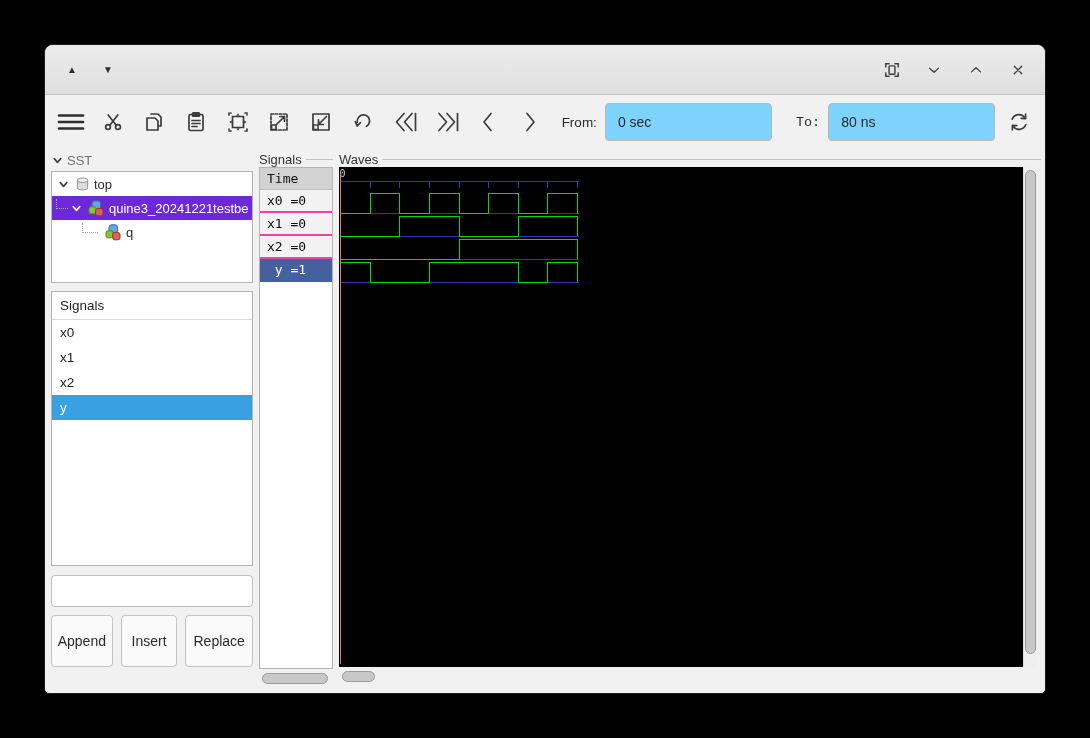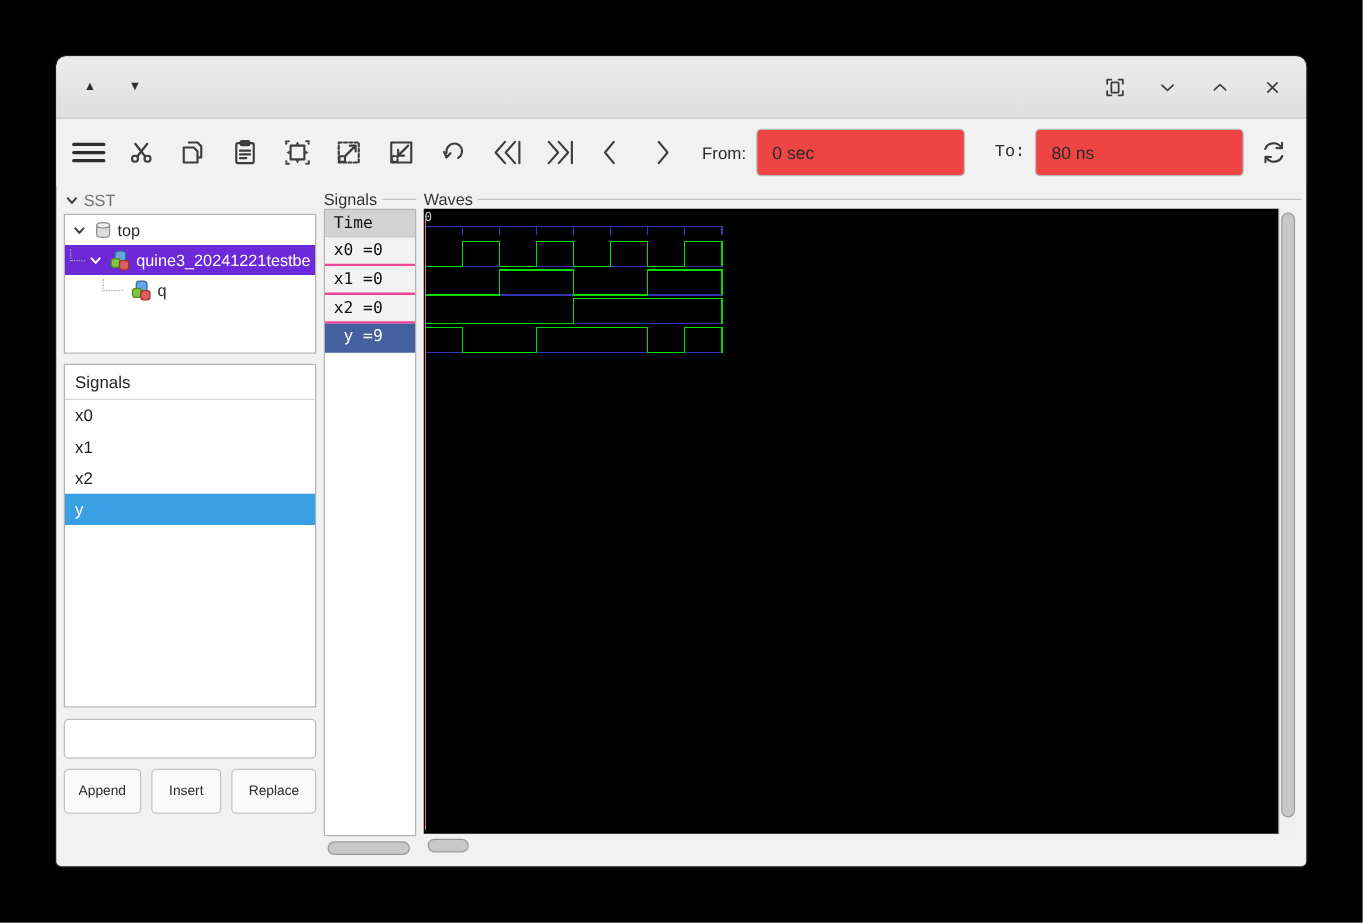--- a/index.html
+++ b/index.html
@@ -21,21 +21,21 @@
   .tb-subtitle { font-size:11px; color:#989898; line-height:14px; white-space:pre; }
   .tb-right { margin-left:auto; display:flex; gap:16px; align-items:center; }
   .tb-right svg { display:block; }
 
   
   .toolbar { height:54px; display:flex; align-items:center; padding-left:10px; background:#f1f1f1; }
   .tool-btn { width:34px; height:34px; margin-right:10px; border:none; background:transparent;
     display:flex; align-items:center; justify-content:center; padding:0; }
   .tool-btn svg { display:block; }
   .tb-field-label { font-size:13.5px; color:#2a2a2a; margin:0 8px 0 6px; }
-  .tb-input { width:167px; height:38px; border:1px solid #b9b9b9; border-radius:4px; background:#ef4444;
+  .tb-input { width:167px; height:38px; border:1px solid #b9b9b9; border-radius:4px; background:#7dd3fc;
     font-size:14px; color:#2a2a2a; padding:0 12px; font-family:"Liberation Sans", sans-serif; }
 
   
   .content { position:relative; height:546px; }
 
   .left-col { position:absolute; left:6px; top:0; width:202px; }
   .sst-header { height:22px; display:flex; align-items:center; gap:3px; font-size:13px; color:#737373; }
   .panel-box { background:#fff; border:1px solid #b4b4b4; overflow:hidden; }
   .tree-box { height:112px; }
   .tree-row { height:24px; display:flex; align-items:center; font-size:13px; color:#2a2a2a; white-space:nowrap; overflow:hidden; }
@@ -48,22 +48,22 @@
   .siglist-header { height:28px; display:flex; align-items:center; padding-left:8px; font-size:13.5px;
     color:#222; border-bottom:1px solid #d9d9d9; }
   .sig-row { height:25px; display:flex; align-items:center; padding-left:8px; font-size:13.5px; color:#1d1d1d; }
   .sig-row.selected { background:#3aa0e4; color:#fff; }
 
   .search-box { margin-top:9px; height:32px; background:#fff; border:1px solid #bdbdbd; border-radius:4px;
     display:flex; align-items:center; padding:0 8px; gap:6px; }
   .search-box input { border:none; outline:none; flex:1; font-size:13px; background:transparent; }
 
   .btn-row { margin-top:8px; display:flex; gap:8px; }
-  .act-btn { height:36px; border:1px solid #c3c3c3; border-radius:4px; background:#fafafa;
-    font-size:11px; color:#2a2a2a; font-family:"Liberation Sans", sans-serif; padding:0; }
+  .act-btn { height:52px; border:1px solid #c3c3c3; border-radius:4px; background:#fafafa;
+    font-size:14px; color:#2a2a2a; font-family:"Liberation Sans", sans-serif; padding:0; }
   .act-btn.w1 { width:62px; } .act-btn.w2 { width:57px; } .act-btn.w3 { width:68px; }
 
   .frame-label { height:16px; display:flex; align-items:center; font-size:13px; color:#333; }
   .frame-line { flex:1; border-top:1px solid #c2c2c2; margin-left:4px; margin-top:1px; }
 
   .mid-col { position:absolute; left:214px; top:2px; width:74px; }
   .values-box { height:502px; }
   .time-header { height:22px; line-height:22px; background:#d2d2d2; border-bottom:1px solid #c2c2c2;
     font-family:"DejaVu Sans Mono", monospace; font-size:13px; color:#111; padding-left:7px; white-space:pre; }
   .vrow { height:23px; line-height:21px; background:#f2f2f2; border-bottom:2px solid #ec4899;
@@ -300,21 +300,21 @@
       <div class="mid-col">
         <div class="frame-label">
           <span>Signals</span>
           <span class="frame-line"></span>
         </div>
         <div class="panel-box values-box">
           <div class="time-header">Time</div>
           <div class="vrow">x0 =0</div>
           <div class="vrow">x1 =0</div>
           <div class="vrow">x2 =0</div>
-          <div class="vrow selected"> y =9</div>
+          <div class="vrow selected"> y =1</div>
         </div>
         <div class="hscroll">
           <div class="hthumb" style="left:3px; width:66px;"></div>
         </div>
       </div>
 
       <div class="wave-col">
         <div class="frame-label">
           <span>Waves</span>
           <span class="frame-line"></span>

